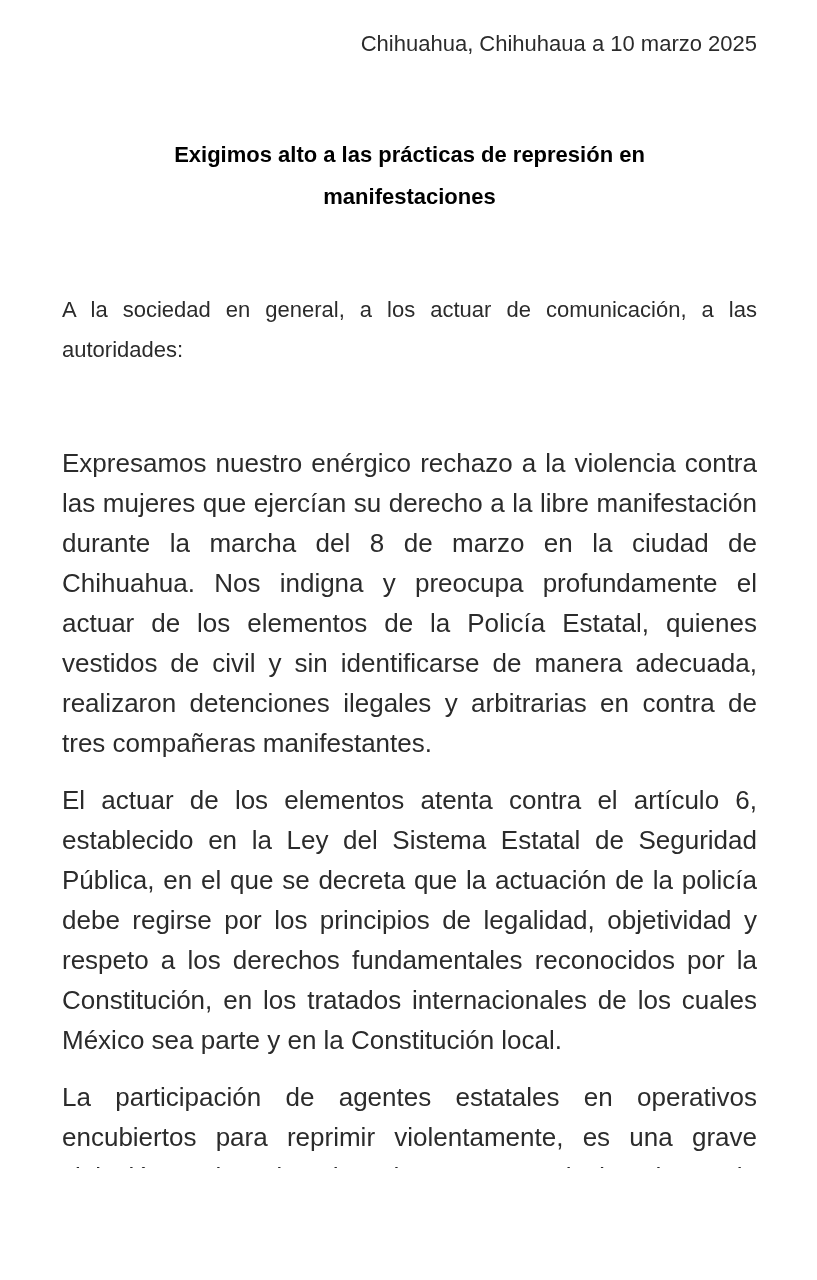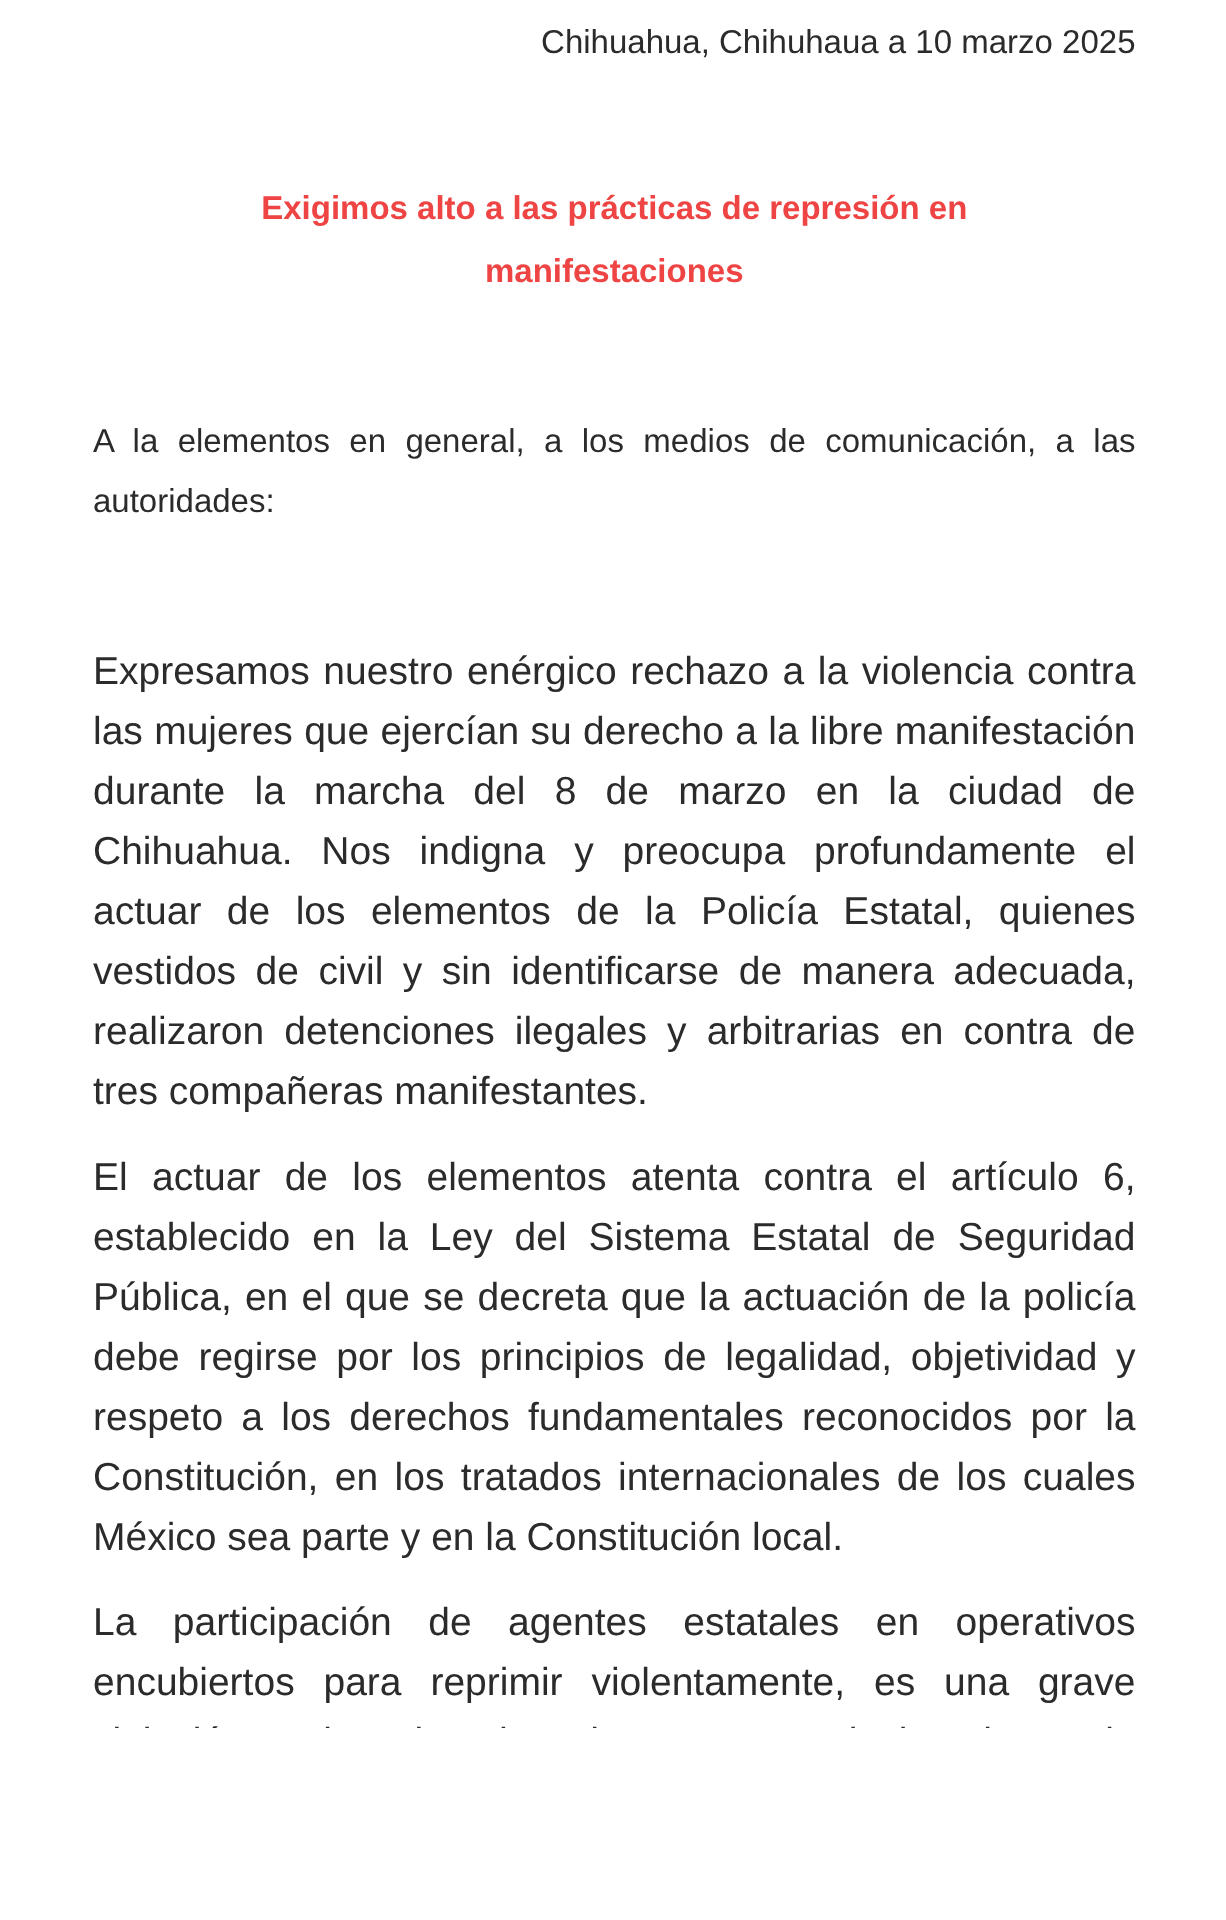--- a/index.html
+++ b/index.html
@@ -5,42 +5,42 @@
 <style>
   html, body {
     margin: 0;
     padding: 0;
     background: #ffffff;
   }
   .page {
     position: relative;
     width: 817px;
     height: 1152px;
-    margin: 0 auto;
+    margin: 16px auto;
     background: #ffffff;
     font-family: "Liberation Sans", "DejaVu Sans", sans-serif;
     color: #2b2b2b;
     overflow: hidden;
     box-sizing: border-box;
   }
   .dateline {
     margin: 8px 60px 0 62px;
     text-align: right;
     font-size: 22px;
     line-height: 40px;
     white-space: nowrap;
   }
   .doc-title {
     margin: 70px 60px 0 62px;
     text-align: center;
     font-size: 22px;
     font-weight: 700;
     line-height: 42px;
     white-space: pre-line; 
-    color: #ef4444;
+    color: #000000;
   }
   .salutation {
     margin: 72px 60px 0 62px;
     font-size: 22px;
     line-height: 40px;
     text-align: justify;
   }
   .body-para {
     margin: 17px 60px 0 62px;
     font-size: 26px;
@@ -55,21 +55,21 @@
 </head>
 <body>
 
 <div class="page">
 
   <div class="dateline">Chihuahua, Chihuhaua a 10 marzo 2025</div>
 
   <h1 class="doc-title">Exigimos alto a las prácticas de represión en
 manifestaciones</h1>
 
-  <p class="salutation">A la elementos en general, a los medios de comunicación, a las autoridades:</p>
+  <p class="salutation">A la sociedad en general, a los actuar de comunicación, a las autoridades:</p>
 
   <p class="body-para first">Expresamos nuestro enérgico rechazo a la violencia contra las mujeres que ejercían su derecho a la libre manifestación durante la marcha del 8 de marzo en la ciudad de Chihuahua. Nos indigna y preocupa profundamente el actuar de los elementos de la Policía Estatal, quienes vestidos de civil y sin identificarse de manera adecuada, realizaron detenciones ilegales y arbitrarias en contra de tres compañeras manifestantes.</p>
 
   <p class="body-para">El actuar de los elementos atenta contra el artículo 6, establecido en la Ley del Sistema Estatal de Seguridad Pública, en el que se decreta que la actuación de la policía debe regirse por los principios de legalidad, objetividad y respeto a los derechos fundamentales reconocidos por la Constitución, en los tratados internacionales de los cuales México sea parte y en la Constitución local.</p>
 
   <p class="body-para">La participación de agentes estatales en operativos encubiertos para reprimir violentamente, es una grave violación a los derechos humanos y al derecho a la protesta. La falta de protocolos claros y la ausencia de transparencia en estos procedimientos sólo perpetúa la violencia institucional y el abuso de poder.</p>
 
 </div>
 
 </body></html>

